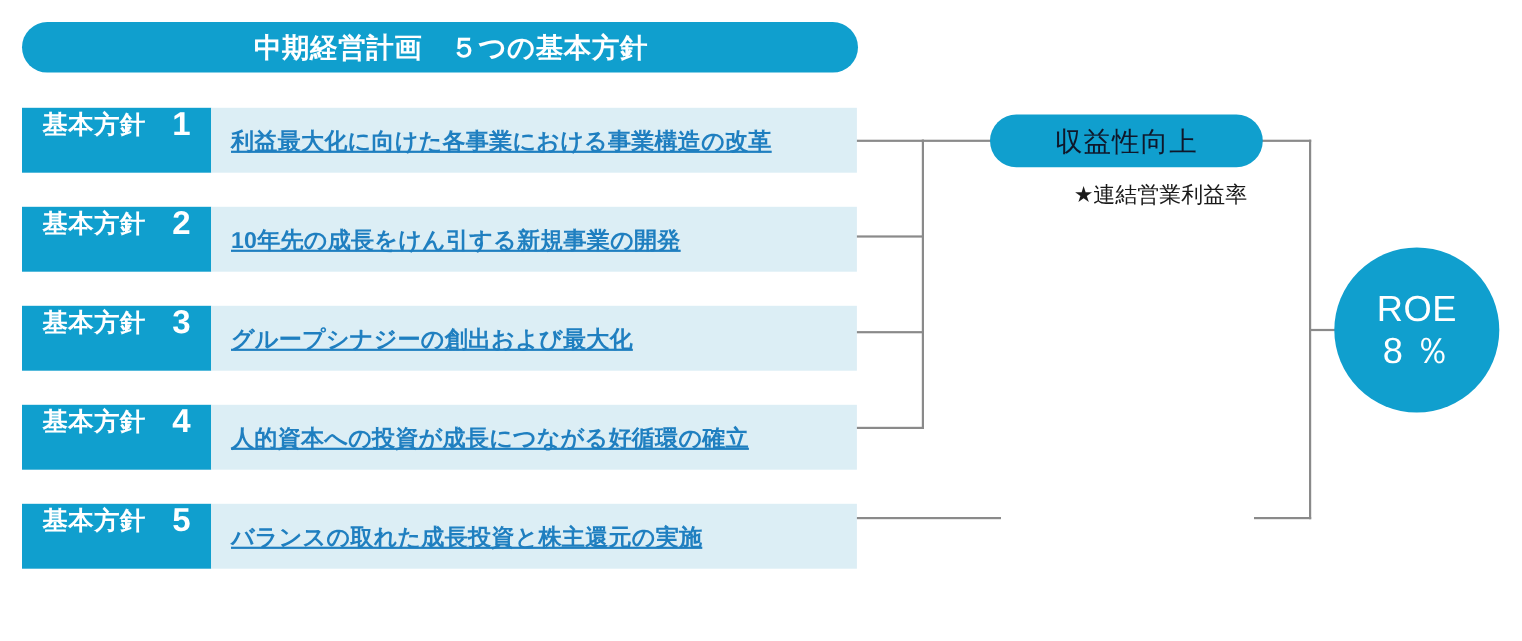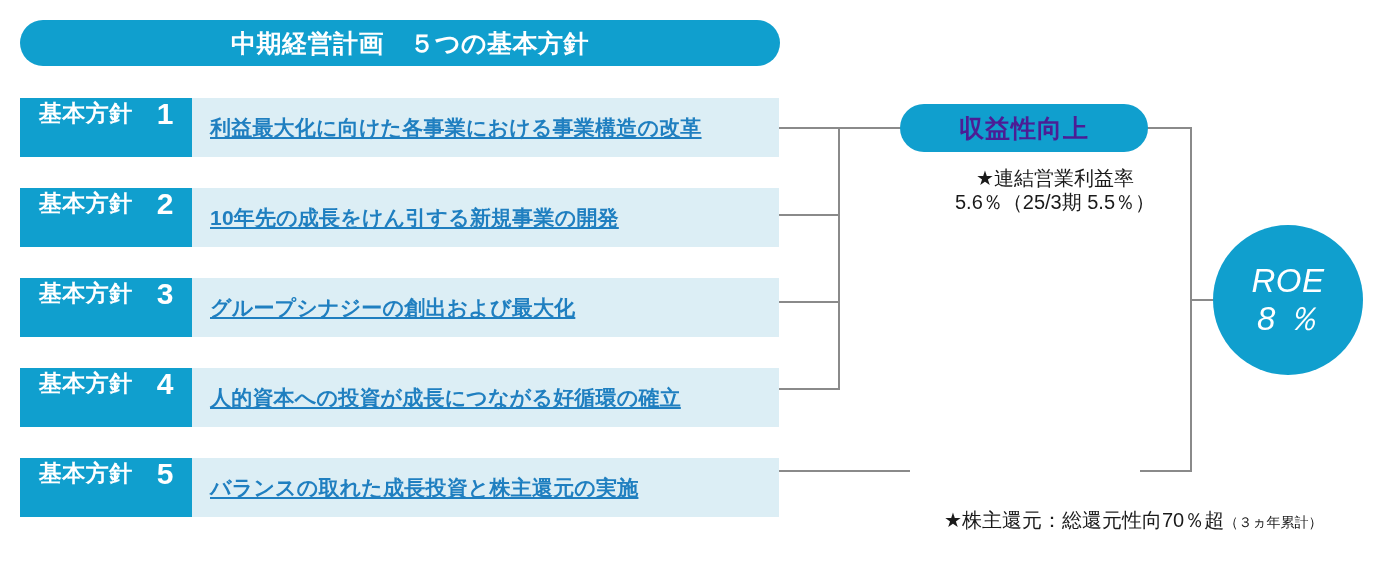--- a/index.html
+++ b/index.html
@@ -101,23 +101,23 @@
     position: absolute;
     width: 248px;
     height: 48px;
     background: #109FCE;
     border-radius: 24px;
     display: flex;
     align-items: center;
     justify-content: center;
   }
   .outcome-pill .otxt {
-    color: #4c1d95;
+    color: #0f172a;
     font-size: 25px;
-    font-weight: bold;
+    font-weight: normal;
     letter-spacing: 1px;
     white-space: nowrap;
   }
 
   
   .metric-block {
     position: absolute;
     color: #1A1A1A;
     font-size: 20px;
     line-height: 1.22;
@@ -133,21 +133,20 @@
     top: 225px;
     width: 150px;
     height: 150px;
     border-radius: 50%;
     background: #109FCE;
     display: flex;
     flex-direction: column;
     align-items: center;
     justify-content: center;
     color: #ffffff;
-    font-style: italic;
   }
   .roe-circle .roe-label {
     font-size: 33px;
     line-height: 1.16;
     letter-spacing: 0.5px;
   }
   .roe-circle .roe-value {
     font-size: 33px;
     line-height: 1.16;
     letter-spacing: 0.5px;
@@ -225,26 +224,24 @@
   <div class="line-h" style="left:1140px; top:470px; width:52px;"></div>
   <div class="line-v" style="left:1190px; top:127px; height:345px;"></div>
   <div class="line-h" style="left:1190px; top:299px; width:28px;"></div>
 
   <div class="outcome-pill" style="left:900px; top:104px;">
     <span class="otxt">収益性向上</span>
   </div>
 
   <div class="metric-block" style="left:903px; top:166px; width:260px; text-align:center;">
     <span class="mline">★連結営業利益率</span>
-    <span class="mline">5.6％（25/3期 5.5％）</span>
   </div>
 
 
   <div class="metric-block" style="left:900px; top:508px;">
-    <span class="mline"><span>★株主還元：総還元性向70％超</span><span class="small">（３ヵ年累計）</span></span>
   </div>
 
   <div class="roe-circle">
     <span class="roe-label">ROE</span>
     <span class="roe-value">8 ％</span>
   </div>
 
 </div>
 
 </body></html>

